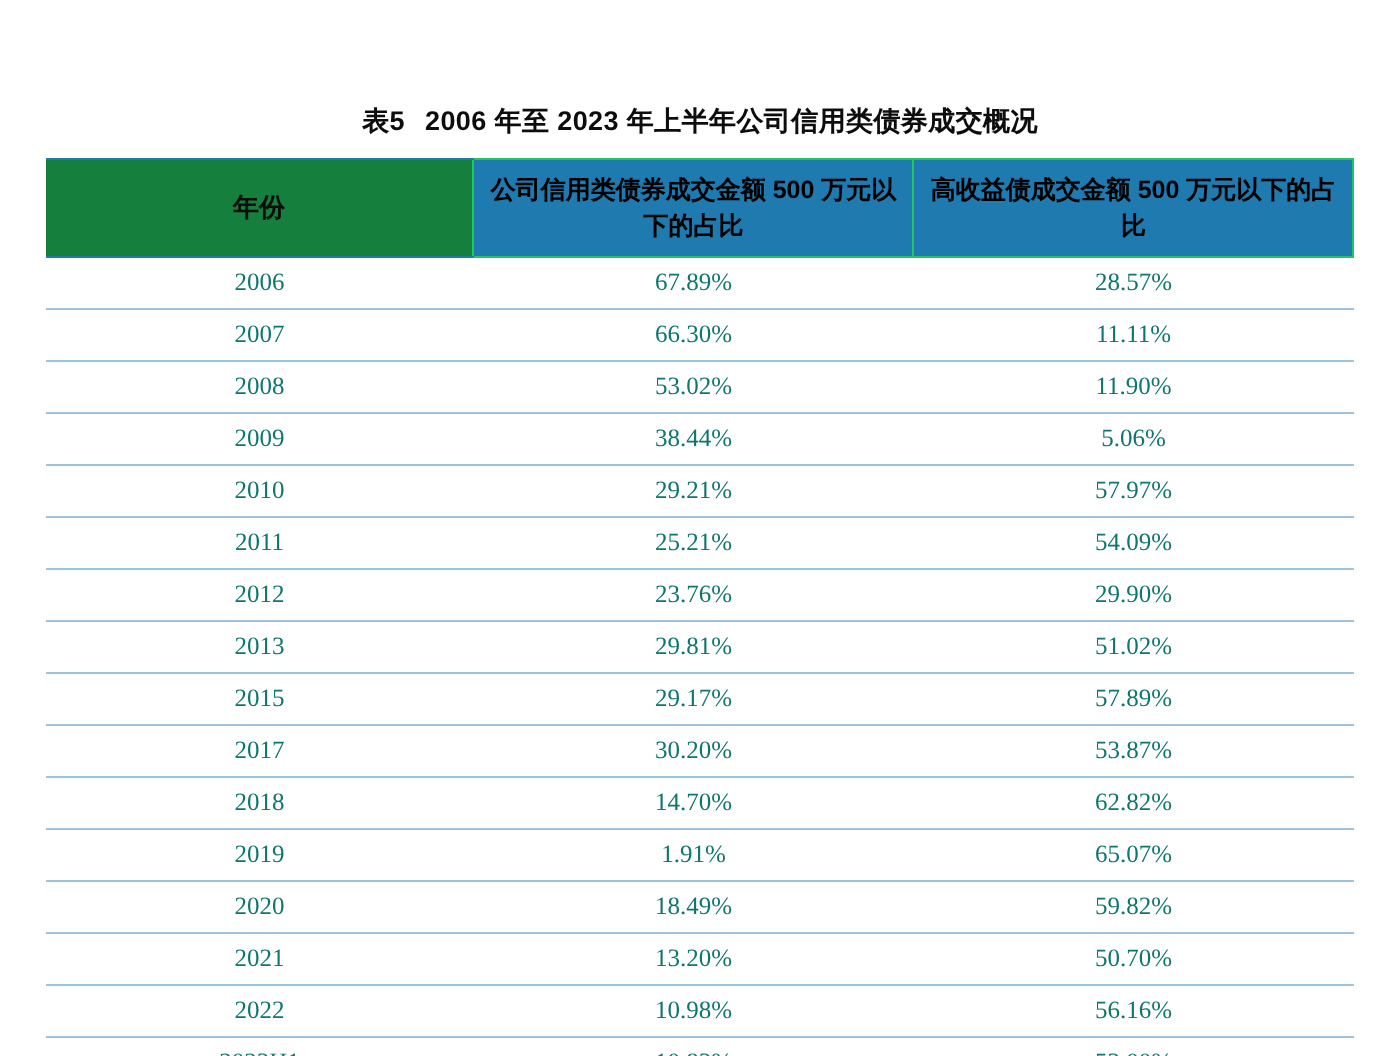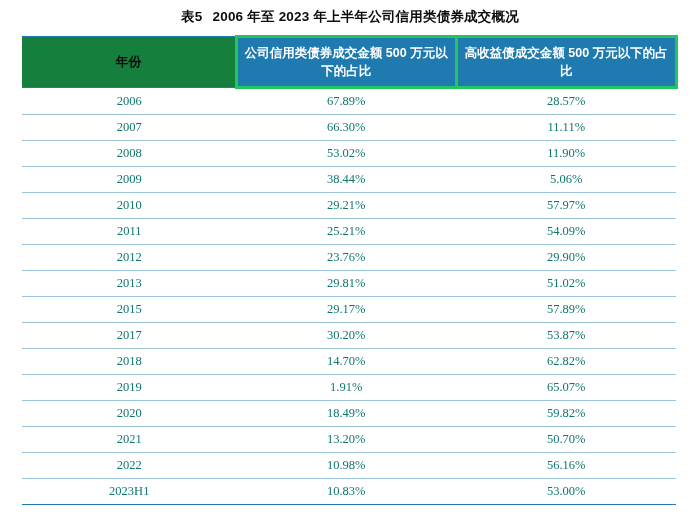--- a/index.html
+++ b/index.html
@@ -13,20 +13,21 @@
     font-family: "Liberation Serif", serif;
     color: #000000;
     overflow: hidden;
   }
   .page {
     position: relative;
     width: 700px;
     height: 408px;
     box-sizing: border-box;
     padding: 0;
+    margin-top: 44px;
   }
   .title {
     font-family: "Liberation Sans", sans-serif;
     font-weight: bold;
     font-size: 13.5px;
     text-align: center;
     padding: 8px 0 9px 0;
     letter-spacing: 0.2px;
     color: #0d0d0d;
   }
@@ -38,28 +39,28 @@
     width: 654px;
     margin: 0 auto;
     table-layout: fixed;
   }
   table.data col.c1 { width: 214px; }
   table.data col.c2 { width: 220px; }
   table.data col.c3 { width: 220px; }
 
   table.data thead th {
     background: #1f7ab0;
-    color: #ffffff;
+    color: #000000;
     font-family: "Liberation Sans", sans-serif;
     font-weight: bold;
     font-size: 12.5px;
     line-height: 1.45;
     text-align: center;
     padding: 6px 6px;
-    border: 3px solid #22c55e;
+    border: 1px solid #22c55e;
     vertical-align: middle;
   }
   table.data thead th.yearhead {
     background: #15803d;
     color: #0d0d0d;
     border: none;
     border-top: 1.6px solid #1f7ab0;
     border-bottom: 1.6px solid #1f7ab0;
     font-size: 13px;
   }

